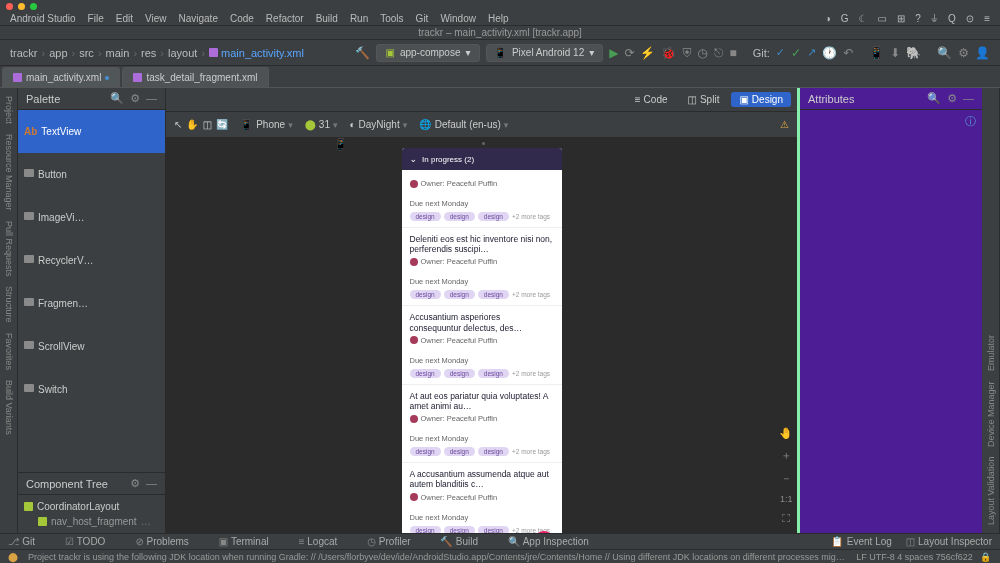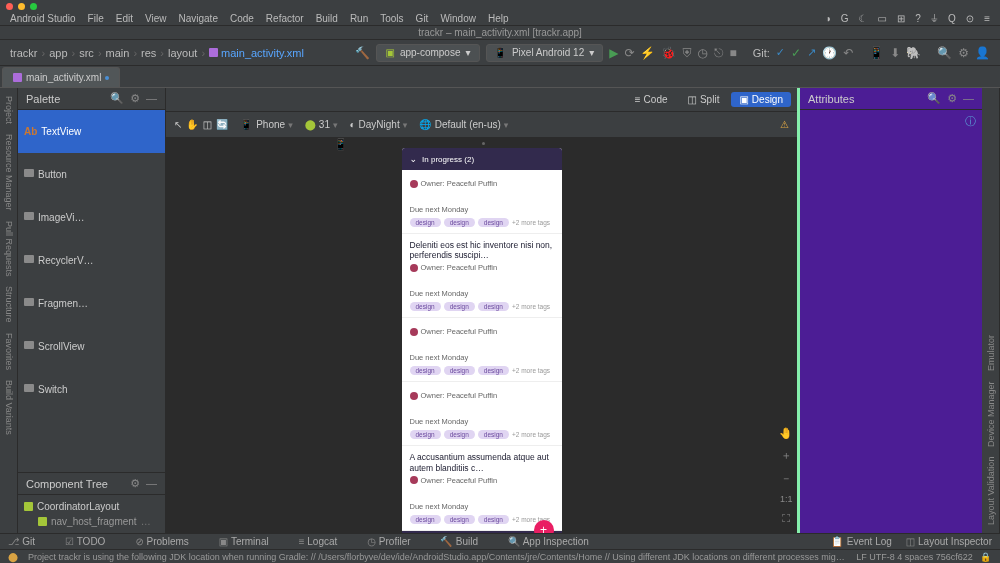--- a/index.html
+++ b/index.html
@@ -78,21 +78,21 @@
 .speaker { position:absolute; left:50%; top:4px; width:3px; height:3px; border-radius:50%; background:#666; }
 
 
 .phone { width:160px; background:#fff; border-radius:3px; overflow:hidden; font-size:8px; position:relative; }
 .phone .header { background:#322a4d; color:#fff; padding:6px 8px; display:flex; align-items:center; gap:5px; }
 .phone .header .chev { font-size:9px; }
 .card { background:#fff; border-bottom:1px solid #eee; padding:6px 8px; }
 .card .title { font-size:8.5px; font-weight:400; color:#1a1a2e; line-height:1.2; }
 .card .owner { display:flex; align-items:center; gap:3px; margin-top:3px; color:#666; font-size:7.5px; }
 .card .avatar { width:8px; height:8px; border-radius:50%; background:#a63a5a; }
-.card .due { color:#666; font-size:7.5px; margin-top:17px; }
+.card .due { color:#666; font-size:7.5px; margin-top:11px; }
 .card .tags { display:flex; gap:3px; margin-top:4px; align-items:center; }
 .tag { background:#e0d5f2; color:#6b4a9e; padding:1px 6px; border-radius:7px; font-size:6.5px; }
 .more { color:#999; font-size:6.5px; }
 .phone .bottombar { background:#322a4d; height:14px; display:flex; align-items:center; padding:0 6px; color:#fff; position:relative; }
 .phone .fab { position:absolute; right:8px; top:-11px; width:20px; height:20px; border-radius:50%; background:#e91e63; display:flex; align-items:center; justify-content:center; color:#fff; font-size:12px; }
 
 
 .canvas-controls { position:absolute; right:4px; bottom:8px; display:flex; flex-direction:column; gap:8px; color:#888; font-size:11px; align-items:center; }
 .zoom-lbl { font-size:9px; }
 
@@ -205,20 +205,24 @@
     <span class="run-iconbtn">👤</span>
   </div>
 </div>
 
 <div class="tabs">
   <div class="tab active mod">
       <span class="fileic"></span>
       <span>main_activity.xml</span>
       <span class="dot"></span>
     </div>
+  <div class="tab">
+      <span class="fileic"></span>
+      <span>task_detail_fragment.xml</span>
+    </div>
 </div>
 
 <div class="work">
   <div class="left-strip">
     <span>Project</span>
     <span>Resource Manager</span>
     <span>Pull Requests</span>
     <span>Structure</span>
     <span>Favorites</span>
     <span>Build Variants</span>
@@ -361,33 +365,35 @@
               </div>
               <div class="due">Due next Monday</div>
               <div class="tags">
                 <span class="tag">design</span>
                 <span class="tag">design</span>
                 <span class="tag">design</span>
                 <span class="more">+2 more tags</span>
               </div>
             </div>
             <div class="card">
+              <div class="title">Accusantium asperiores consequuntur delectus, des…</div>
               <div class="owner">
                 <span class="avatar"></span>
                 <span>Owner: Peaceful Puffin</span>
               </div>
               <div class="due">Due next Monday</div>
               <div class="tags">
                 <span class="tag">design</span>
                 <span class="tag">design</span>
                 <span class="tag">design</span>
                 <span class="more">+2 more tags</span>
               </div>
             </div>
             <div class="card">
+              <div class="title">At aut eos pariatur quia voluptates! A amet animi au…</div>
               <div class="owner">
                 <span class="avatar"></span>
                 <span>Owner: Peaceful Puffin</span>
               </div>
               <div class="due">Due next Monday</div>
               <div class="tags">
                 <span class="tag">design</span>
                 <span class="tag">design</span>
                 <span class="tag">design</span>
                 <span class="more">+2 more tags</span>

